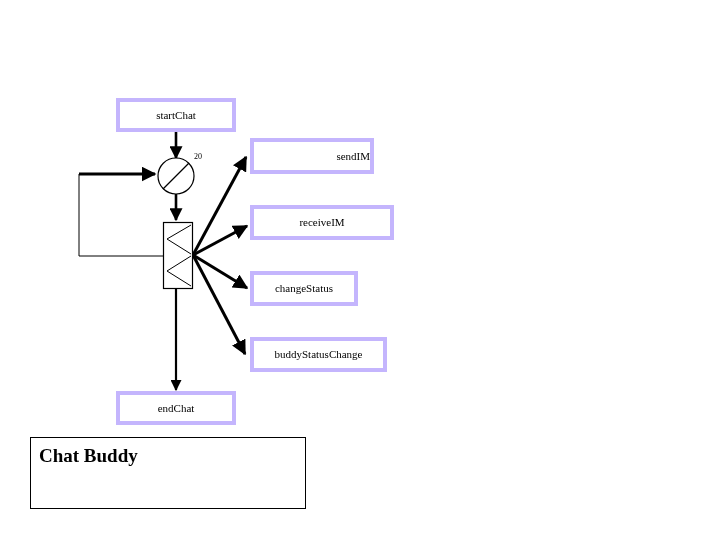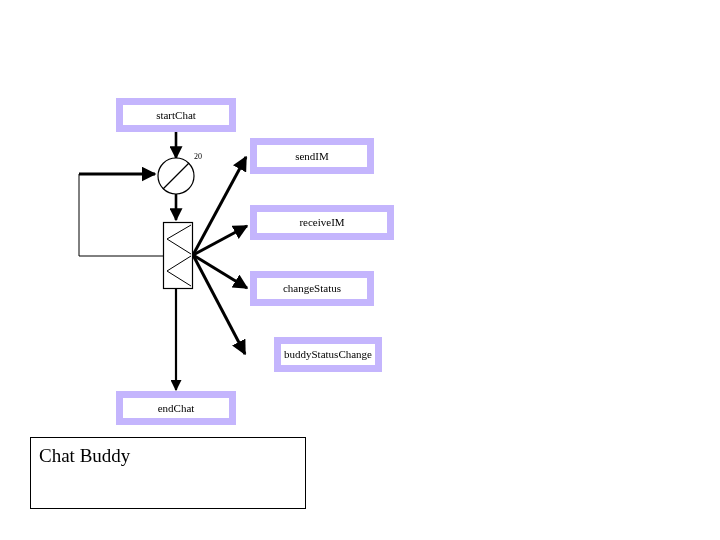--- a/index.html
+++ b/index.html
@@ -21,21 +21,21 @@
   .svg-layer {
     position: absolute;
     left: 0;
     top: 0;
     width: 720px;
     height: 540px;
   }
   .node-box {
     position: absolute;
     box-sizing: border-box;
-    border: 7px solid #c4b5fd;
+    border: 4px solid #c4b5fd;
     background: #ffffff;
     display: flex;
     align-items: center;
     justify-content: center;
     font-family: "Liberation Serif", "DejaVu Serif", serif;
     font-size: 11px;
     color: #000000;
     line-height: 1.1;
     white-space: nowrap;
   }
@@ -50,20 +50,21 @@
     position: absolute;
     box-sizing: border-box;
     border: 1px solid #000000;
     background: #ffffff;
     font-family: "Liberation Serif", "DejaVu Serif", serif;
     font-size: 19px;
     color: #000000;
     line-height: 1.3;
     padding: 6px 0 6px 8px;
     text-align: left;
+    font-weight: bold;
   }
   #title-box .t-line {
     display: block;
   }
 </style>
 </head>
 <body>
 
 <div id="canvas">
 
@@ -103,33 +104,33 @@
     <polyline points="191,225 167,239 191,254" fill="none" stroke="#000000" stroke-width="1"></polyline>
 
     <polyline points="191,256 167,271 191,286" fill="none" stroke="#000000" stroke-width="1"></polyline>
 
   </svg>
 
   <div class="node-box" id="node-startchat" style="left:116px; top:98px; width:120px; height:34px;">
     <span>startChat</span>
   </div>
 
-  <div class="node-box" id="node-sendim" style="left:250px; top:138px; width:124px; height:36px;">
+  <div class="node-box" id="node-sendim" style="left:250px; top:138px; width:124px; height:36px;justify-content:flex-end;">
     <span>sendIM</span>
   </div>
 
   <div class="node-box" id="node-receiveim" style="left:250px; top:205px; width:144px; height:35px;">
     <span>receiveIM</span>
   </div>
 
-  <div class="node-box" id="node-changestatus" style="left:250px; top:271px; width:124px; height:35px;">
+  <div class="node-box" id="node-changestatus" style="left:250px; top:271px; width:108px; height:35px;">
     <span>changeStatus</span>
   </div>
 
-  <div class="node-box" id="node-buddystatuschange" style="left:250px; top:337px; width:108px; height:35px;margin-left:24px;">
+  <div class="node-box" id="node-buddystatuschange" style="left:250px; top:337px; width:137px; height:35px;">
     <span>buddyStatusChange</span>
   </div>
 
   <div class="node-box" id="node-endchat" style="left:116px; top:391px; width:120px; height:34px;">
     <span>endChat</span>
   </div>
 
   <div class="edge-label" style="left:194px; top:152px;">20</div>
 
   <div id="title-box" style="left:30px; top:437px; width:276px; height:72px;">

